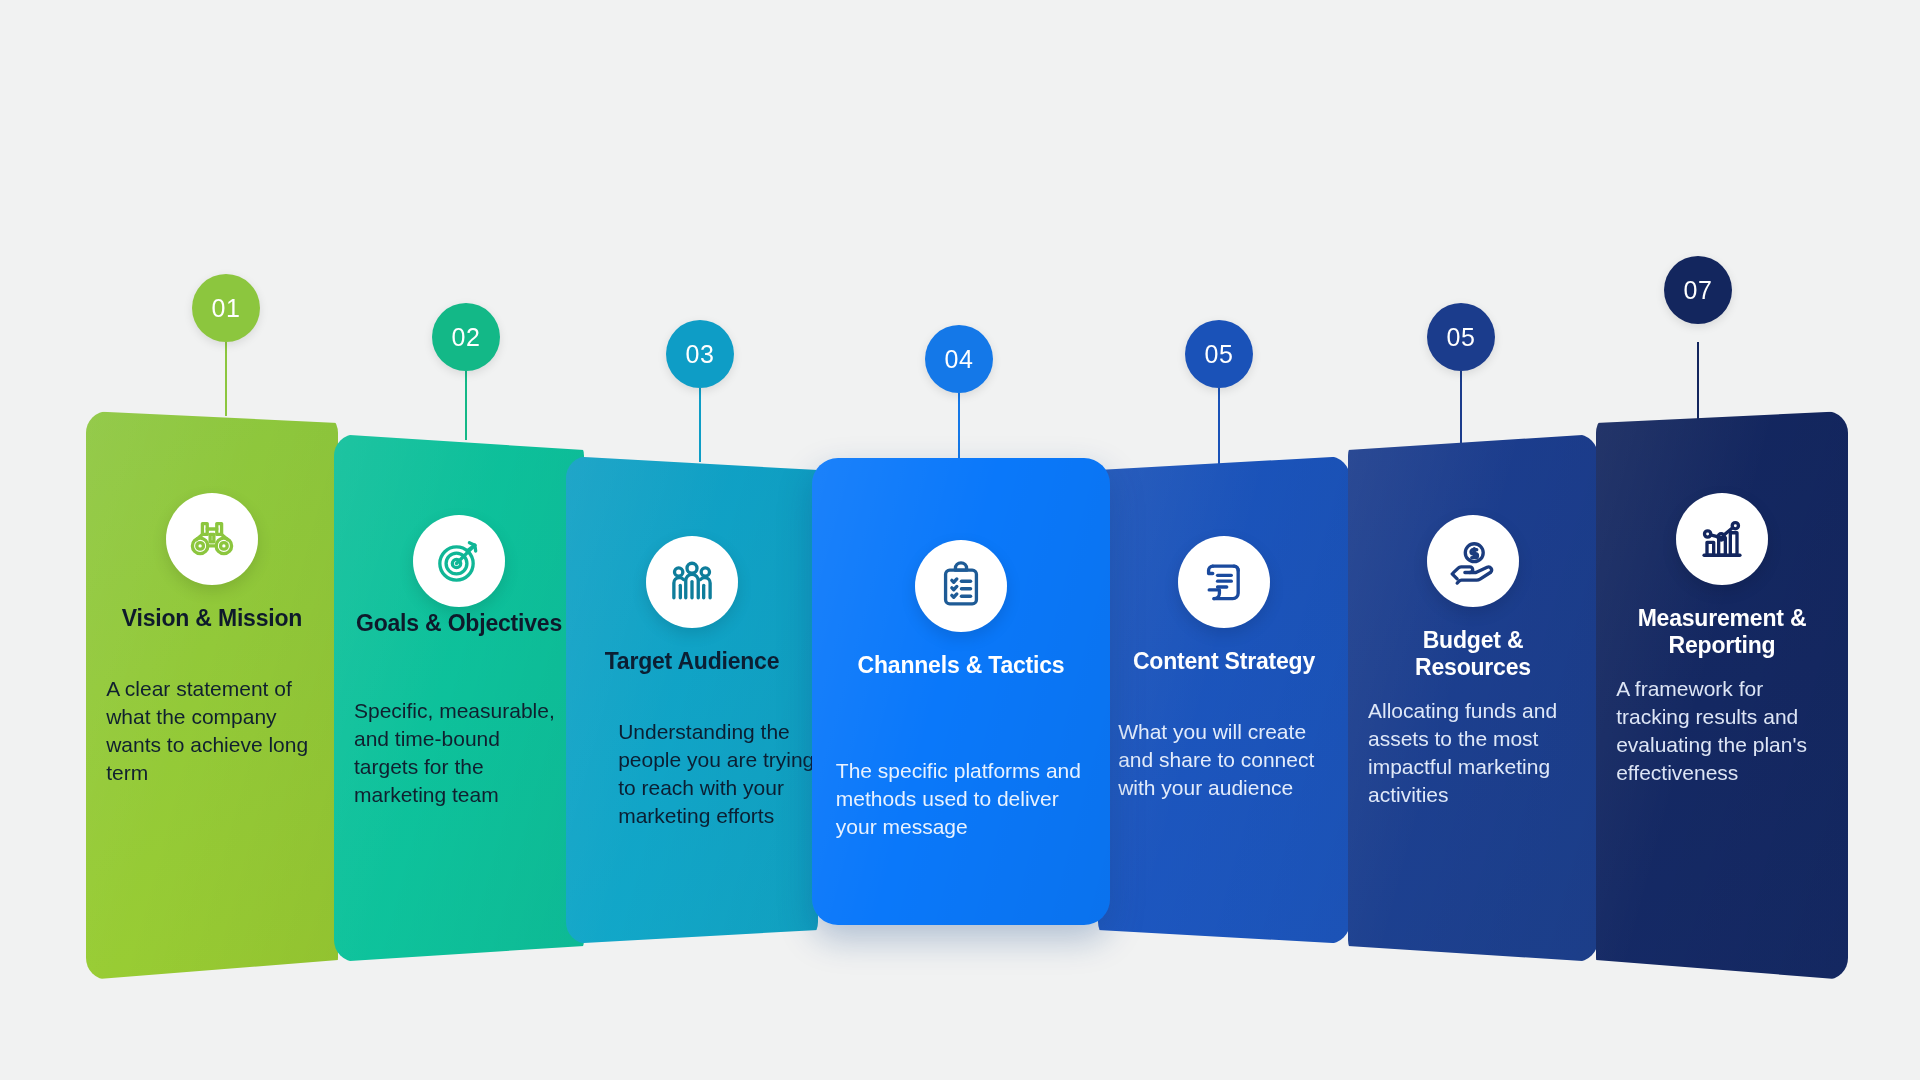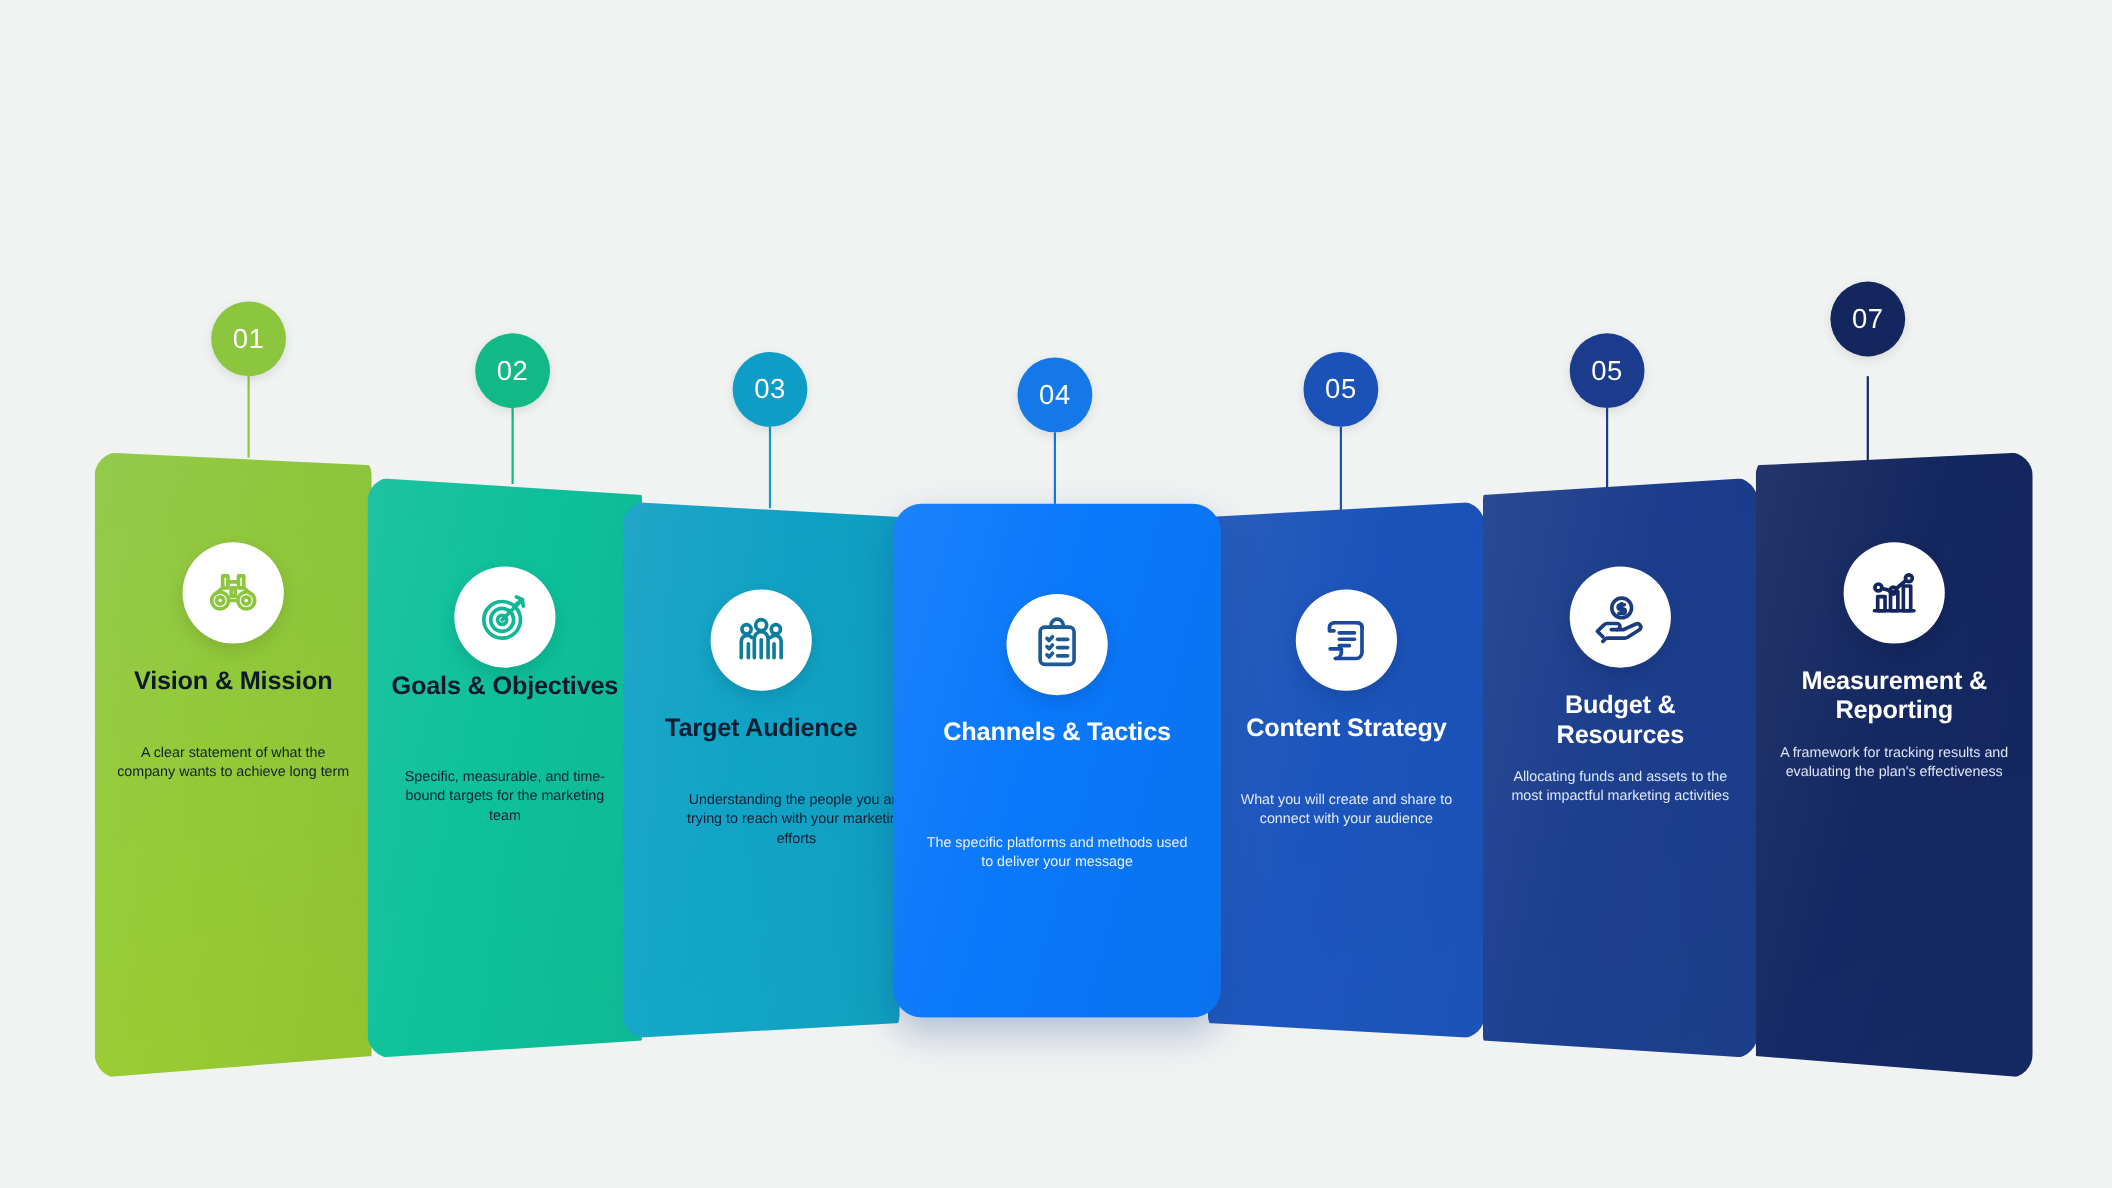--- a/index.html
+++ b/index.html
@@ -84,22 +84,21 @@
     text-align: center;
     font-size: 23px;
     font-weight: 700;
     line-height: 1.17;
     letter-spacing: -0.2px;
     width: 86%;
   }
   .card-desc {
     position: relative;
     z-index: 2;
-    text-align: center;
-    font-size: 13px;
+    font-size: 21px;
     font-weight: 400;
     line-height: 1.33;
     width: 84%;
   }
 </style>
 </head>
 <body style="background: rgb(241, 242, 242);">
 
 <div id="stage" style="background: rgb(241, 242, 242);">
     <div class="stem" style="left: 225px; top: 342px; height: 74.0476px; background: rgb(140, 198, 62);"></div>

